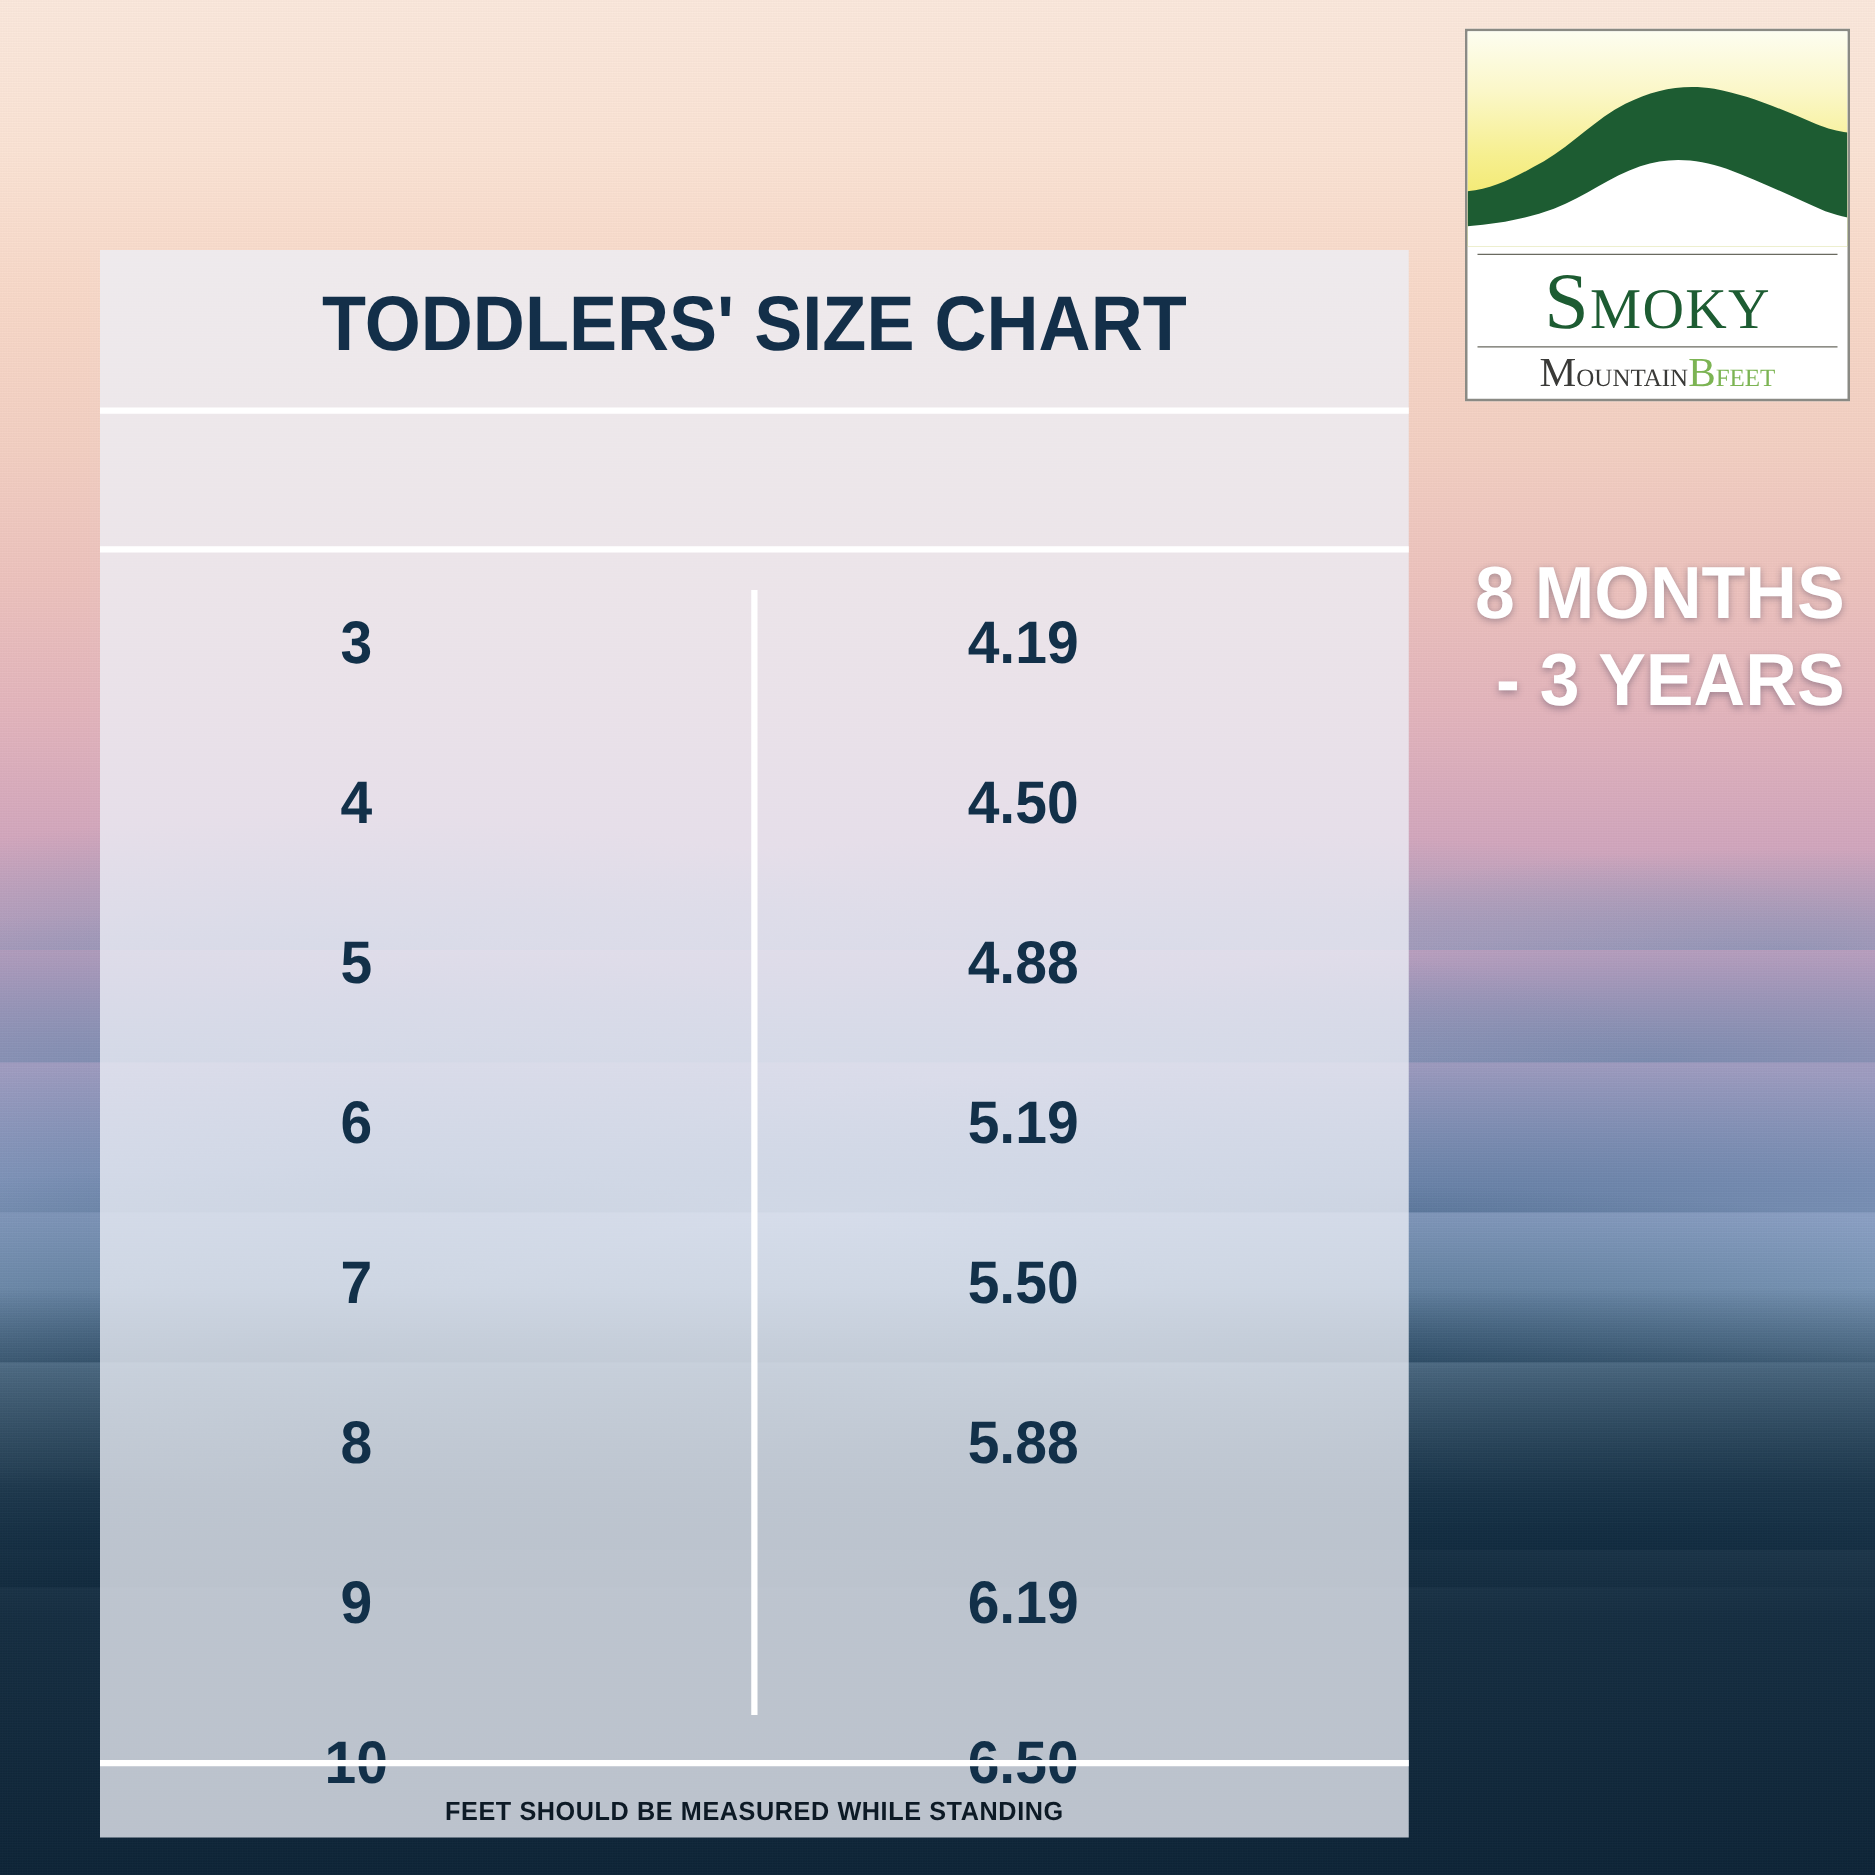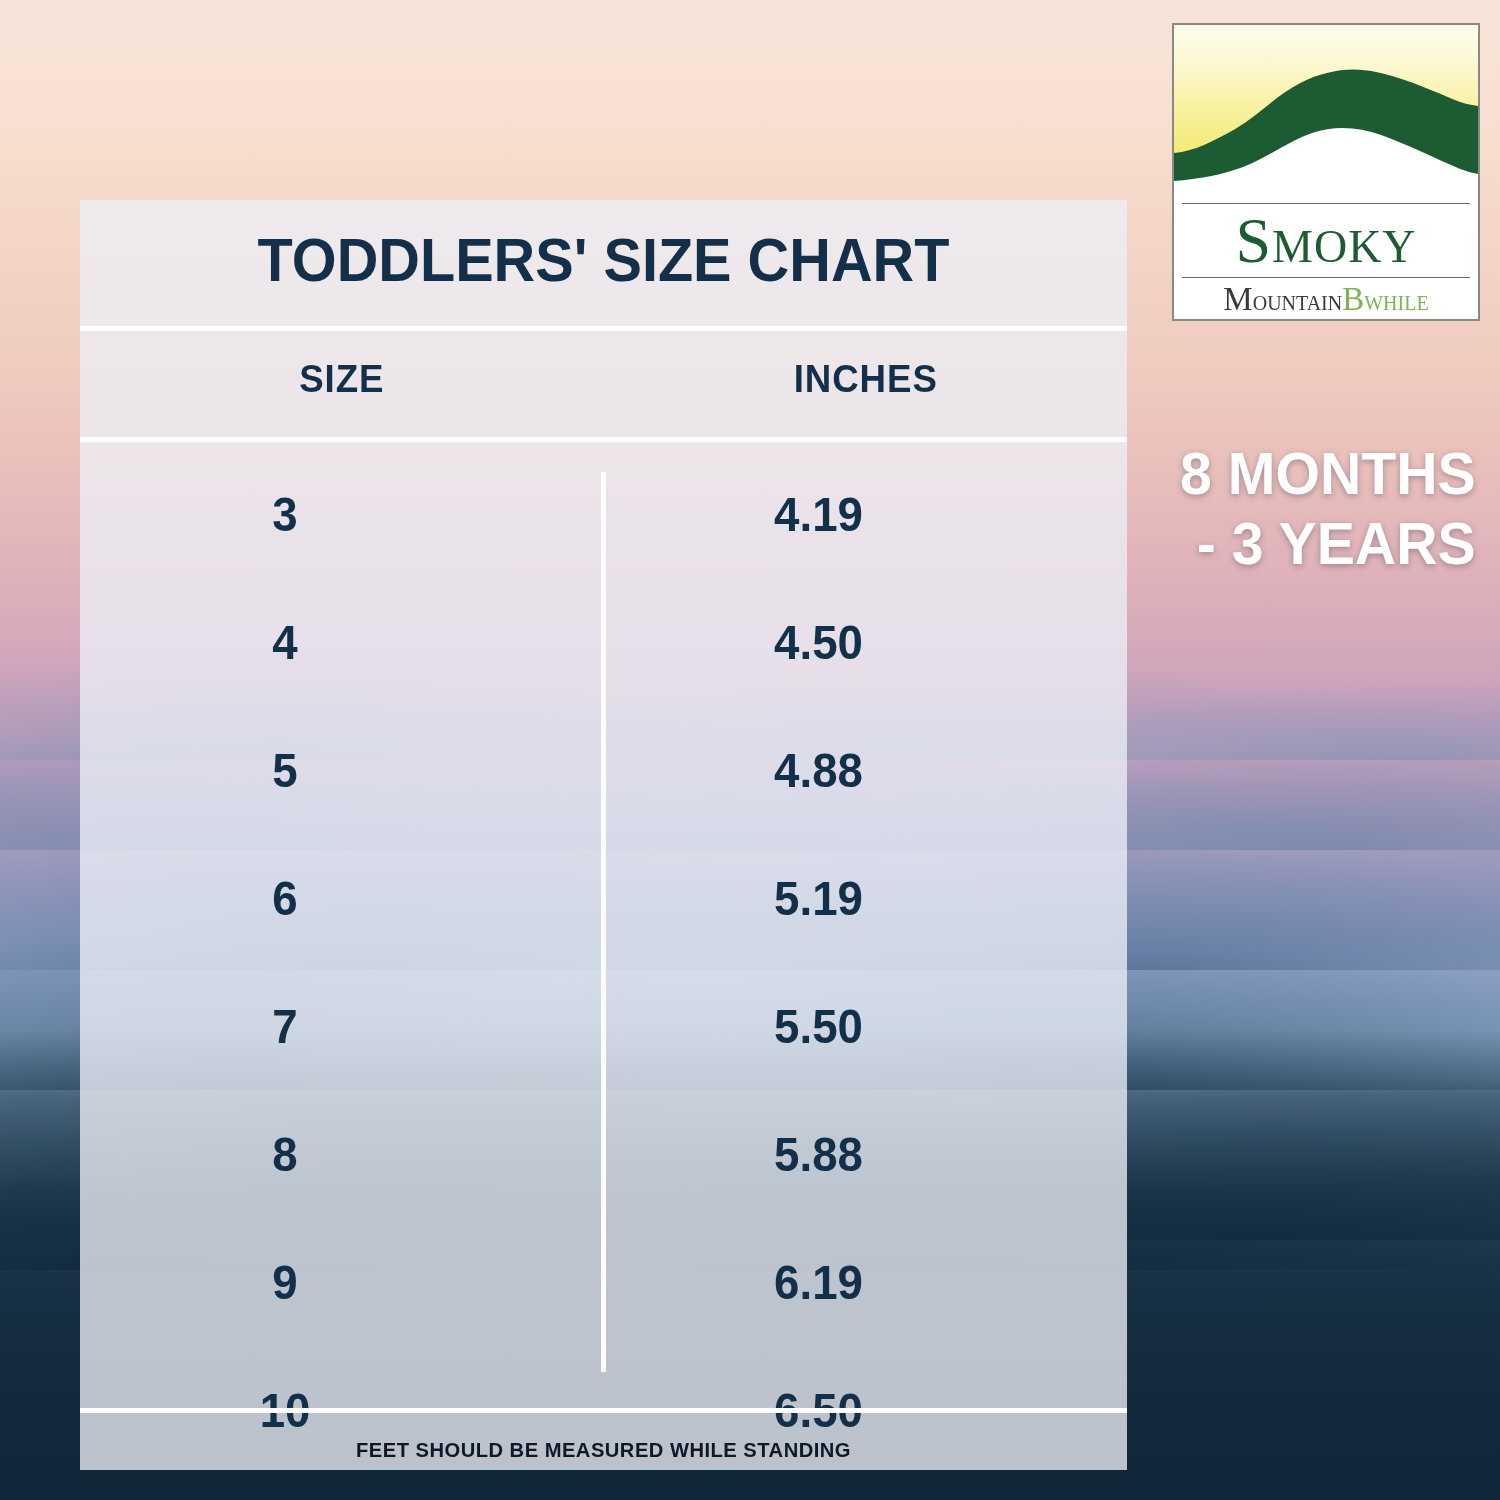--- a/index.html
+++ b/index.html
@@ -311,24 +311,20 @@
   <div class="forest-crest"></div>
   <div class="forest-near"></div>
   <div class="grain"></div>
 
   <div class="panel">
 
     <div class="panel-title">TODDLERS' SIZE CHART</div>
 
     <div class="hline hline-1"></div>
 
-    <div class="header-row">
-      <div class="header-cell">SIZE</div>
-      <div class="header-cell">INCHES</div>
-    </div>
 
     <div class="hline hline-2"></div>
 
     <div class="vline"></div>
 
     <div class="rows">
       <div class="row">
         <div class="cell cell-size">3</div>
         <div class="cell cell-inch">4.19</div>
       </div>
@@ -374,16 +370,16 @@
 
   <div class="logo">
     <div class="logo-sky"></div>
     <svg class="logo-art" viewBox="0 0 308 172" preserveAspectRatio="none">
       <path d="M0,128 C22,126 40,116 62,104 C86,90 104,70 128,58 C152,46 176,42 200,46 C228,51 256,63 282,74 C292,78 300,80 308,81 L308,172 L0,172 Z" fill="#1d5c32"></path>
       <path d="M0,156 C26,154 48,150 70,142 C96,132 116,116 140,108 C164,100 186,102 210,110 C238,120 266,134 290,144 C296,146 302,148 308,149 L308,172 L0,172 Z" fill="#ffffff"></path>
     </svg>
     <div class="logo-divider"></div>
     <div class="logo-smoky"><span>S</span><span class="sc">MOKY</span></div>
     <div class="logo-divider2"></div>
-    <div class="logo-mb"><span class="mountain">M</span><span class="mountain sc">OUNTAIN</span><span class="boots">B</span><span class="boots sc">WHILE</span></div>
+    <div class="logo-mb"><span class="mountain">M</span><span class="mountain sc">OUNTAIN</span><span class="boots">B</span><span class="boots sc">FEET</span></div>
   </div>
 
 </div>
 
 </body></html>

